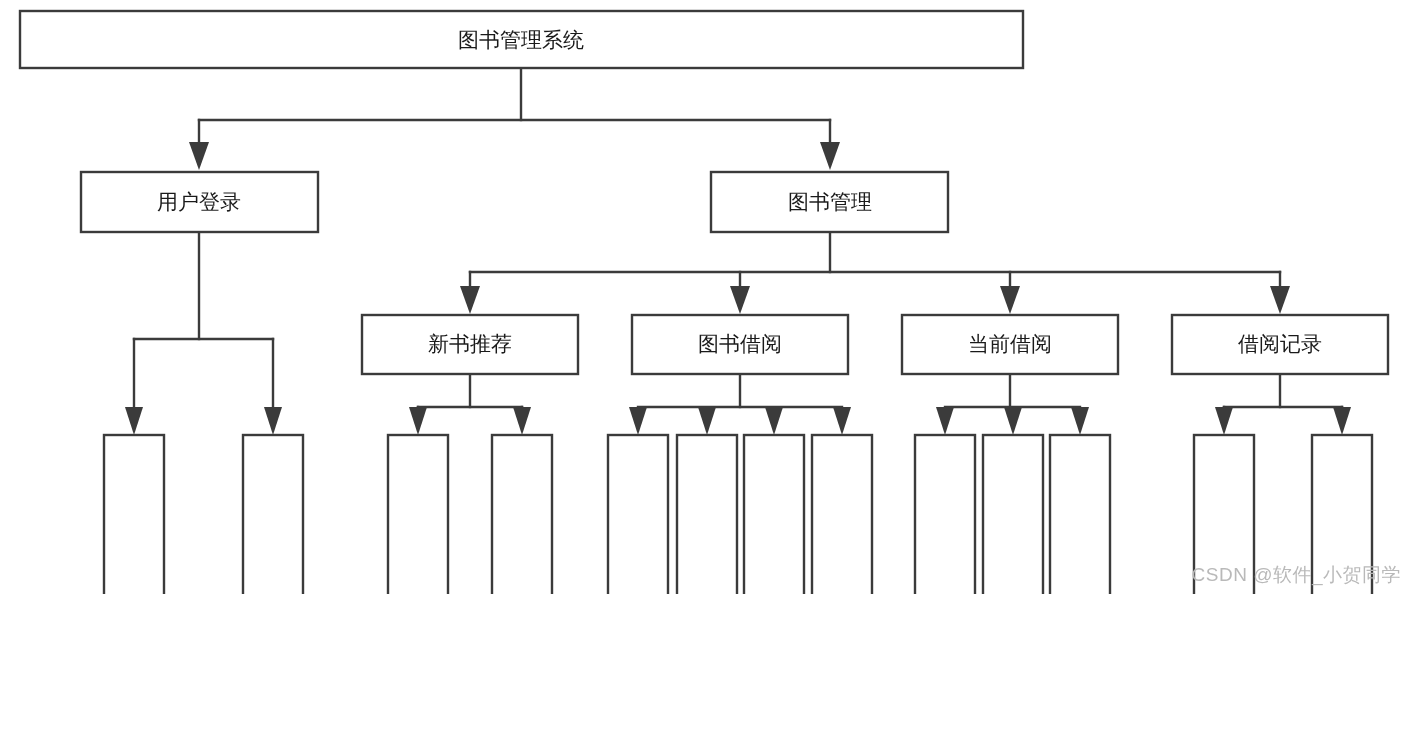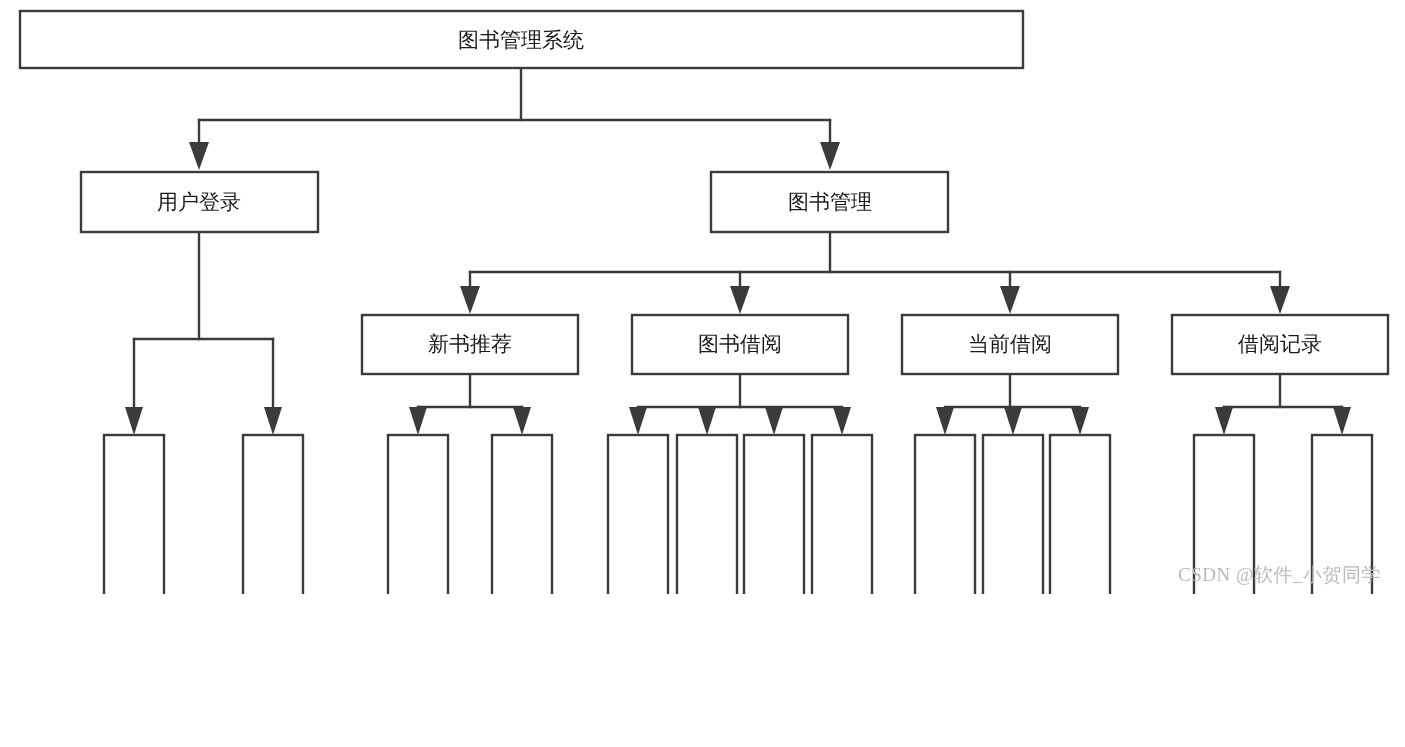--- a/index.html
+++ b/index.html
@@ -57,23 +57,23 @@
     color: #1a1a1a;
     letter-spacing: 2px;
     display: flex;
     align-items: flex-start;
     justify-content: center;
     pointer-events: none;
     user-select: none;
   }
   .watermark {
     position: absolute;
-    right: 24px;
+    right: 4px;
     bottom: 6px;
-    font-family: Liberation Serif, serif;
+    font-family: Liberation Sans, sans-serif;
     font-size: 19px;
     color: #b9b9b9;
     letter-spacing: 0.5px;
     white-space: nowrap;
   }
 </style>
 </head>
 <body>
 
 <div id="diagram-root">

